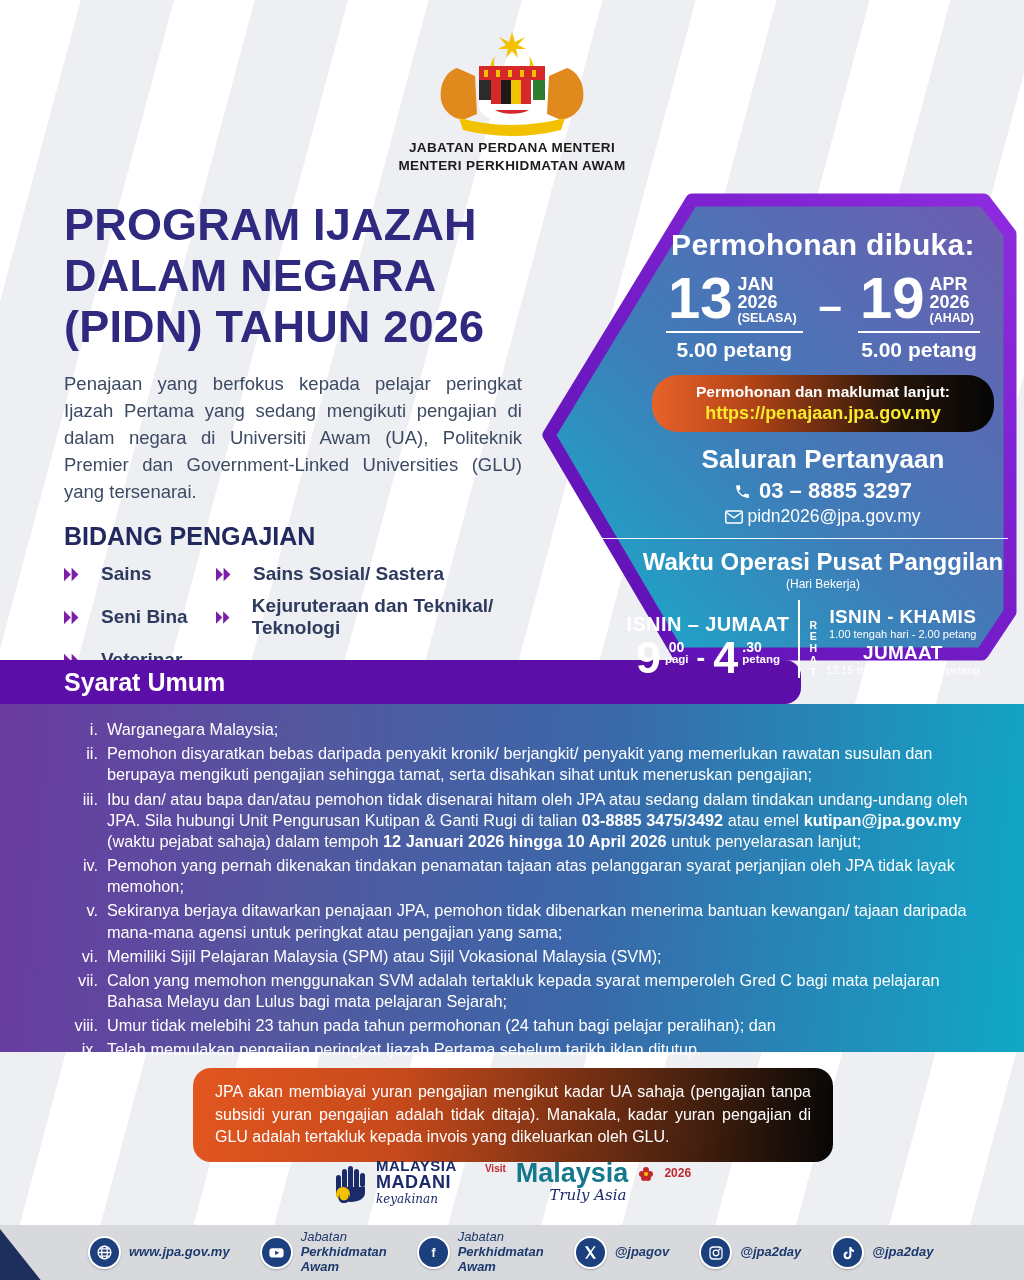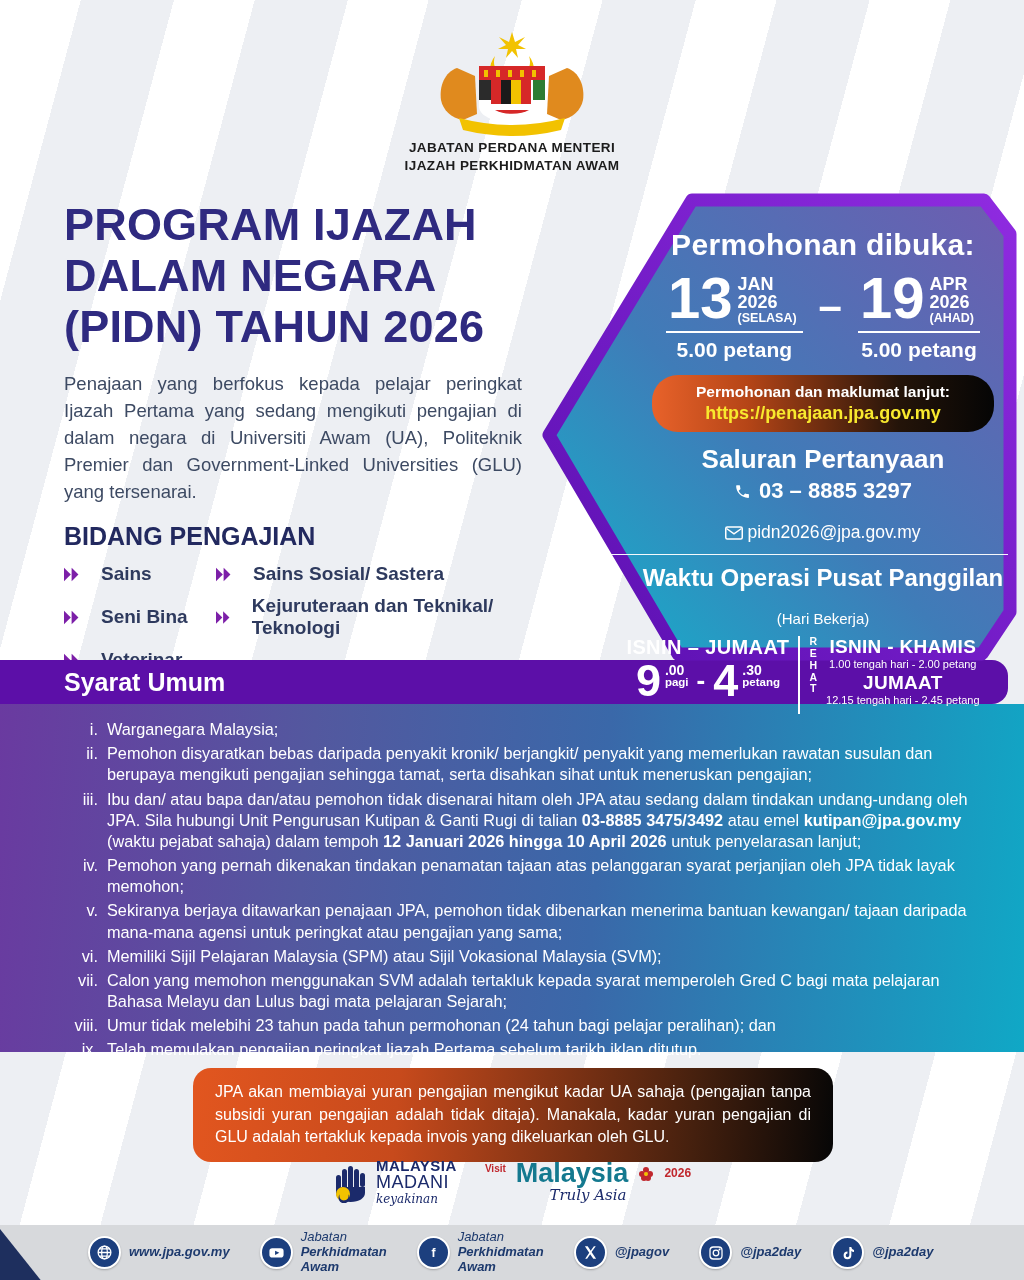--- a/index.html
+++ b/index.html
@@ -33,58 +33,58 @@
   .date-mon,.date-yr{font-size:18px;font-weight:800;}
   .date-wk{font-size:12.5px;font-weight:bold;}
   .date-time{font-size:21px;font-weight:800;margin-top:5px;}
   .date-dash{font-size:42px;font-weight:800;padding-top:10px;}
   .pill{margin:13px auto 0 auto;width:318px;border-radius:26px;padding:8px 12px;
     background:linear-gradient(90deg,#e8622a 0%,#b54517 28%,#241409 72%,#050505 100%);}
   .pill-l1{font-size:15.5px;font-weight:bold;color:#fff;}
   .pill-l2{font-size:18px;font-weight:800;color:#f8e92e;margin-top:2px;}
   .ct-heading{font-size:26px;font-weight:700;margin-top:12px;}
   .ct-phone{font-size:22px;font-weight:800;margin-top:3px;display:flex;justify-content:center;align-items:center;gap:8px;}
-  .ct-email{font-size:17.5px;margin-top:18px;display:flex;justify-content:center;align-items:center;gap:4px;}
+  .ct-email{font-size:17.5px;margin-top:2px;display:flex;justify-content:center;align-items:center;gap:4px;}
   .hx-divider{border:0;border-top:1.5px solid rgba(255,255,255,.95);margin:11px 0 9px -55px;}
   .cc-heading{font-size:24px;font-weight:800;}
-  .cc-sub{font-size:15px;margin-top:18px;}
-  .cc-row{display:flex;justify-content:center;align-items:flex-start;gap:9px;margin-top:9px;margin-left:-40px;}
+  .cc-sub{font-size:12px;margin-top:1px;}
+  .cc-row{display:flex;justify-content:center;align-items:flex-end;gap:9px;margin-top:9px;margin-left:-40px;}
   .cc-days{font-size:20px;font-weight:800;letter-spacing:.4px;}
   .cc-time{display:flex;align-items:flex-start;justify-content:center;gap:4px;margin-top:2px;}
   .cc-big{font-size:45px;font-weight:800;line-height:.9;}
   .cc-stack{display:flex;flex-direction:column;align-items:flex-start;line-height:1;padding-top:2px;}
   .cc-dec{font-size:14px;font-weight:800;}
   .cc-unit{font-size:11.5px;font-weight:bold;}
   .cc-dash{font-size:26px;font-weight:800;padding:4px 4px 0 4px;}
   .cc-divider{width:2px;height:78px;background:#fff;}
   .rehat{display:flex;flex-direction:column;line-height:1.12;font-size:10.5px;font-weight:800;}
   .cc-right{text-align:center;}
   .rh-days{font-size:19px;font-weight:800;letter-spacing:.3px;}
   .rh-time{font-size:11px;margin-bottom:2px;}
   
-  .syarat-band{position:absolute;top:660px;left:0;width:1008px;height:44px;z-index:2;
+  .syarat-band{position:absolute;top:660px;left:0;width:801px;height:44px;z-index:2;
     background:#5c0fa8;border-radius:0 16px 16px 0;}
   .syarat-band span{display:block;margin-left:64px;line-height:44px;font-size:25px;font-weight:800;color:#fff;}
   .syarat-body{position:absolute;top:704px;left:0;width:1024px;height:348px;z-index:1;
     background:linear-gradient(95deg,#6a3aa0 0%,#53589f 30%,#3a68a9 58%,#10a8c6 100%);}
   .syarat-list{padding:15px 44px 0 58px;}
   .s-item{display:grid;grid-template-columns:40px 1fr;column-gap:9px;margin-bottom:3px;
     font-size:16.3px;line-height:1.3;color:#fff;}
   .s-num{text-align:right;}
   .s-text b{font-weight:bold;}
   
   .fee{position:absolute;top:1068px;left:193px;width:640px;box-sizing:border-box;
     border-radius:18px;padding:13px 22px;color:#fff;font-size:16px;line-height:1.42;text-align:justify;
     background:linear-gradient(95deg,#e2561f 0%,#c74a1c 32%,#45200e 78%,#060606 100%);}
   
   .logos{position:absolute;top:1158px;left:0;width:100%;display:flex;justify-content:center;align-items:center;gap:28px;}
   .madani{display:flex;align-items:center;gap:7px;}
   .madani-txt{display:flex;flex-direction:column;line-height:1;}
   .madani-l1{font-size:15px;font-weight:800;color:#1b2a6b;letter-spacing:.5px;}
-  .madani-l2{font-size:18px;font-weight:400;color:#1b2a6b;letter-spacing:.5px;}
+  .madani-l2{font-size:18px;font-weight:700;color:#1b2a6b;letter-spacing:.5px;}
   .madani-script{font-family:"DejaVu Serif",serif;font-style:italic;font-size:12px;color:#1b2a6b;margin-top:2px;}
   .vm{display:flex;flex-direction:column;align-items:center;line-height:1;}
   .vm-top{display:flex;align-items:center;gap:10px;}
   .vm-visit{font-size:10px;font-weight:bold;color:#c0272d;margin-bottom:10px;}
   .vm-word{font-size:27px;font-weight:bold;color:#14798f;}
   .vm-year{font-size:12px;font-weight:bold;color:#c0272d;margin-bottom:2px;}
   .vm-script{font-family:"DejaVu Serif",serif;font-style:italic;font-size:15px;color:#1b2a6b;margin-top:1px;}
   
   .footer{position:absolute;top:1225px;left:0;width:1024px;height:55px;background:#d7d9dc;
     display:flex;align-items:center;box-sizing:border-box;padding-left:88px;gap:30px;z-index:2;}
@@ -131,21 +131,21 @@
         <path d="M62 50 h12 v20 h-12 Z" fill="#2b2b2b"></path>
         <path d="M116 50 h12 v20 h-12 Z" fill="#2e7d32"></path>
         <path d="M78 80 a20 8 0 0 0 34 0 Z" fill="#d62828"></path>
       </g>
 
       <path d="M42 88 Q95 102 148 88 L144 100 Q95 112 46 100 Z" fill="#f2c200"></path>
     </svg>
   </div>
   <div class="agency">
     <div>JABATAN PERDANA MENTERI</div>
-    <div>IJAZAH PERKHIDMATAN AWAM</div>
+    <div>MENTERI PERKHIDMATAN AWAM</div>
   </div>
 
   <h1 class="title">
     <span>PROGRAM IJAZAH</span><br>
     <span>DALAM NEGARA</span><br>
     <span>(PIDN) TAHUN  2026</span>
   </h1>
 
   <p class="intro">Penajaan yang berfokus kepada pelajar peringkat Ijazah Pertama yang sedang mengikuti pengajian di dalam negara di Universiti Awam (UA), Politeknik Premier dan Government-Linked Universities (GLU) yang tersenarai.</p>
 

